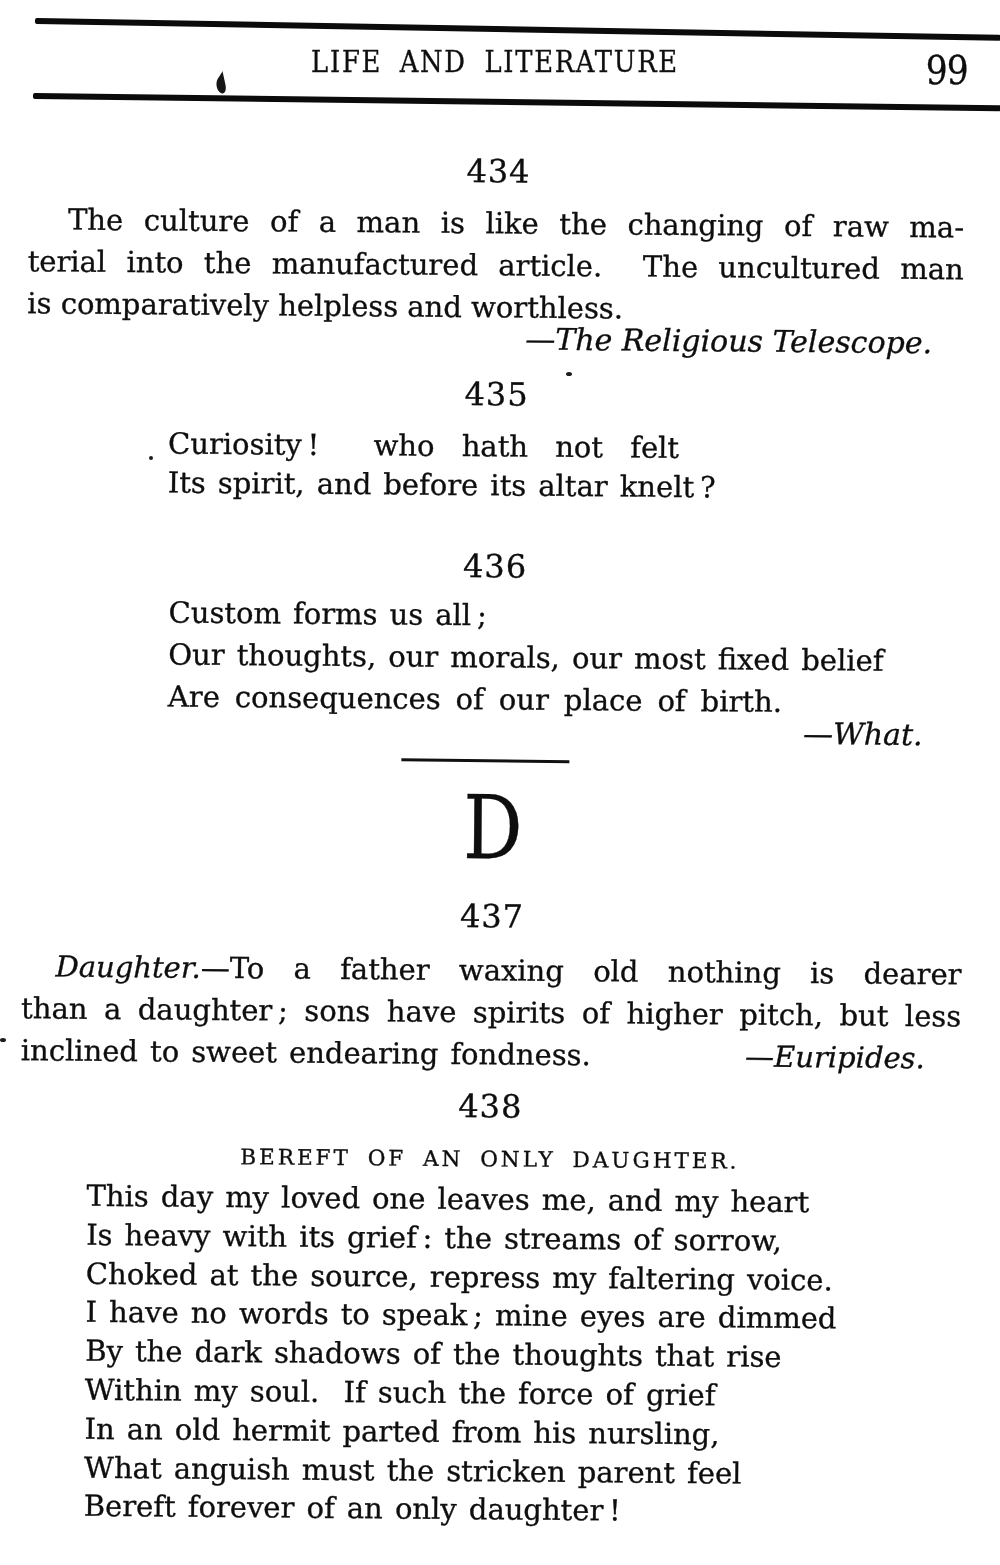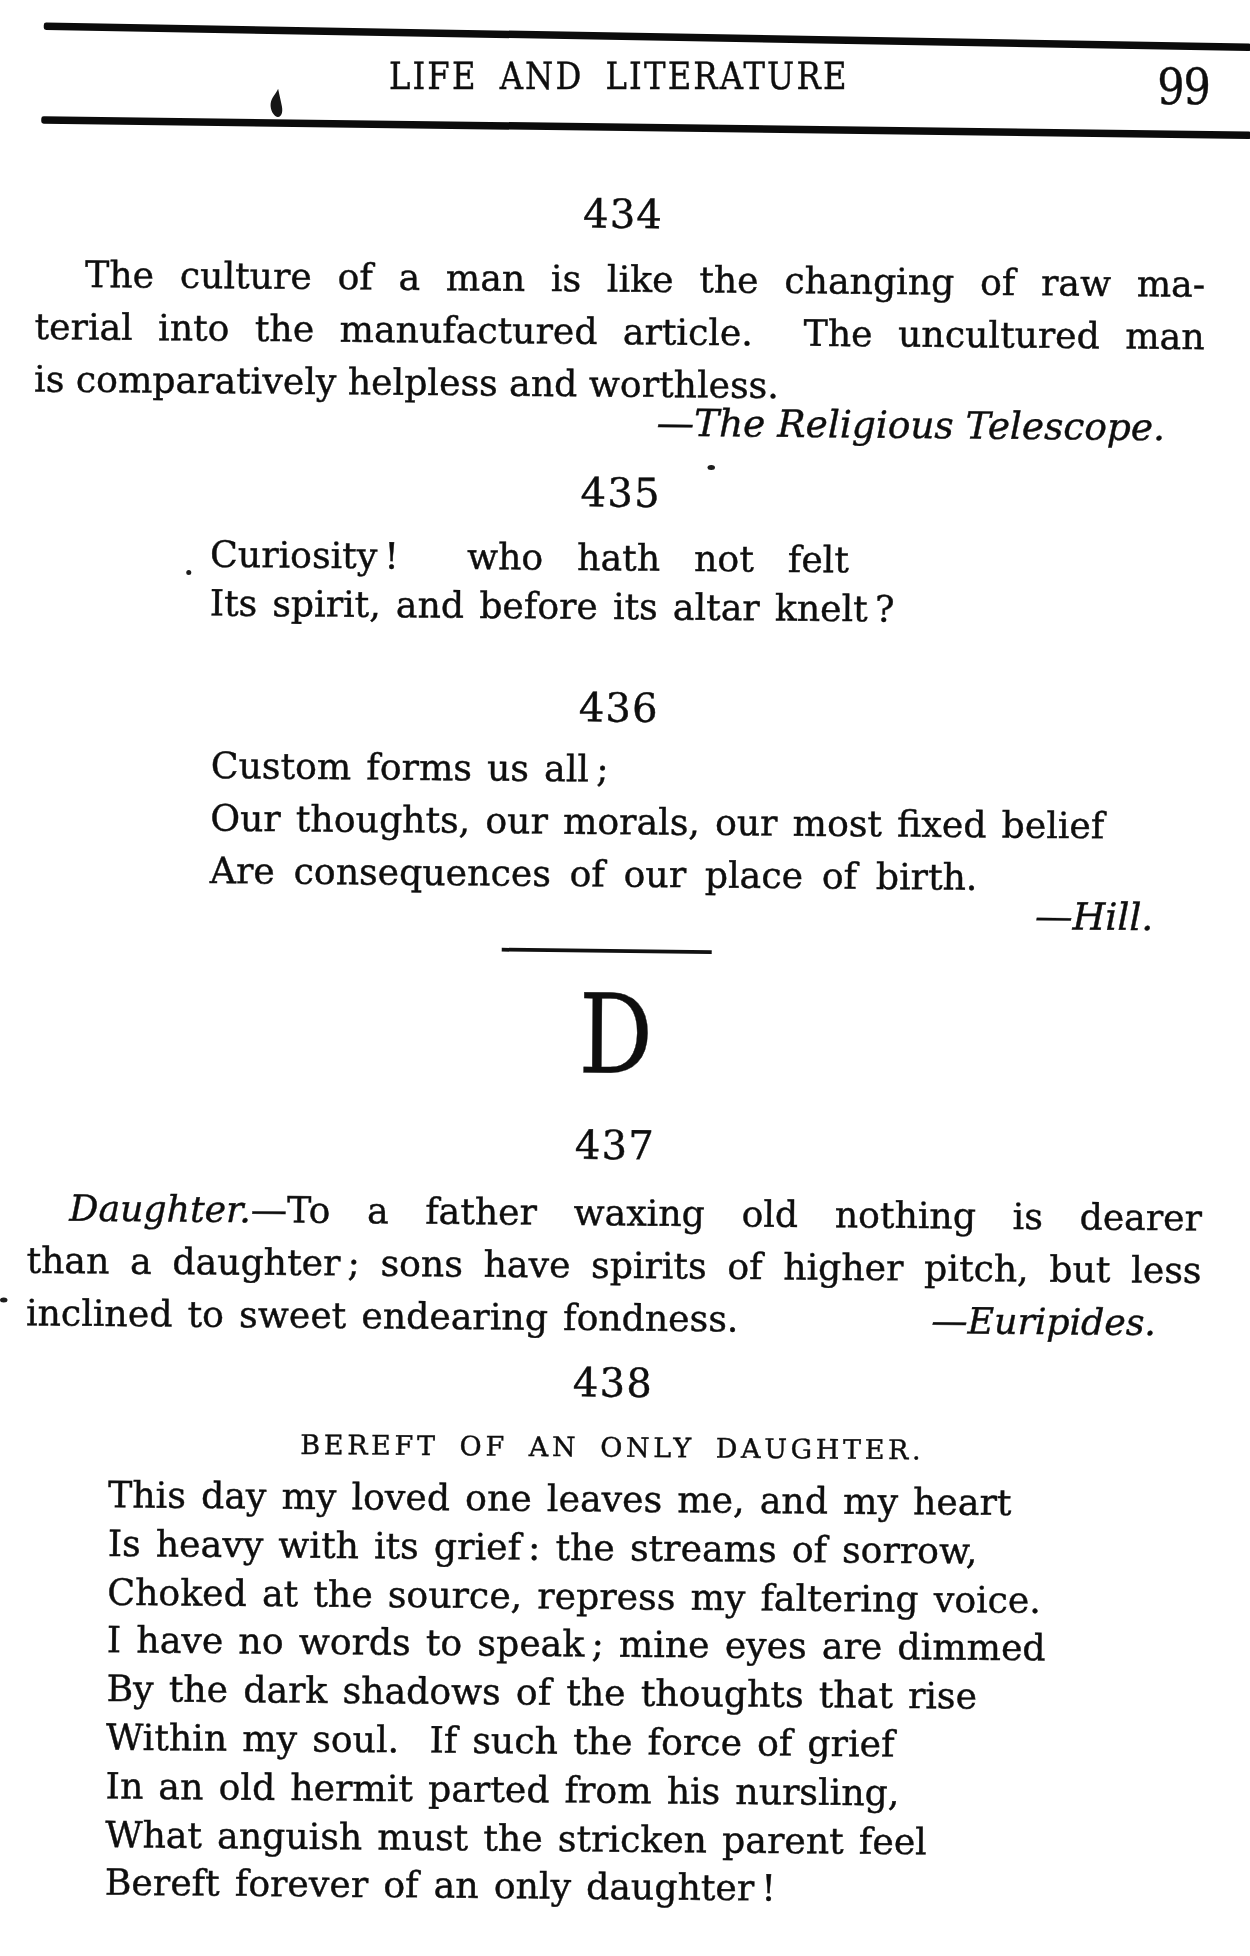--- a/index.html
+++ b/index.html
@@ -83,21 +83,21 @@
       <div class="vline ws-xl">Curiosity !  who hath not felt</div>
       <div class="vline ws-m">Its spirit, and before its altar knelt ?</div>
     </div>
 
     <div class="qnum" style="top:543px">436</div>
     <div class="verse lh42" style="top:590px;left:174px">
       <div class="vline ws-m">Custom forms us all ;</div>
       <div class="vline ws-m">Our thoughts, our morals, our most fixed belief</div>
       <div class="vline ws-l">Are consequences of our place of birth.</div>
     </div>
-    <div class="attrib" style="top:709px;right:71px">—Hill.</div>
+    <div class="attrib" style="top:709px;right:71px">—What.</div>
 
     <div class="divider"></div>
     <div class="big-letter">D</div>
 
     <div class="qnum" style="top:893px">437</div>
     <div class="prose" style="top:945px;left:30px;width:940px">
       <div class="pline just ind34"><span style="font-style:italic">Daughter.</span><span>—To a father waxing old nothing is dearer</span></div>
       <div class="pline just">than a daughter ; sons have spirits of higher pitch, but less</div>
       <div class="pline line3-flex">
         <span class="ws-m">inclined to sweet endearing fondness.</span>

